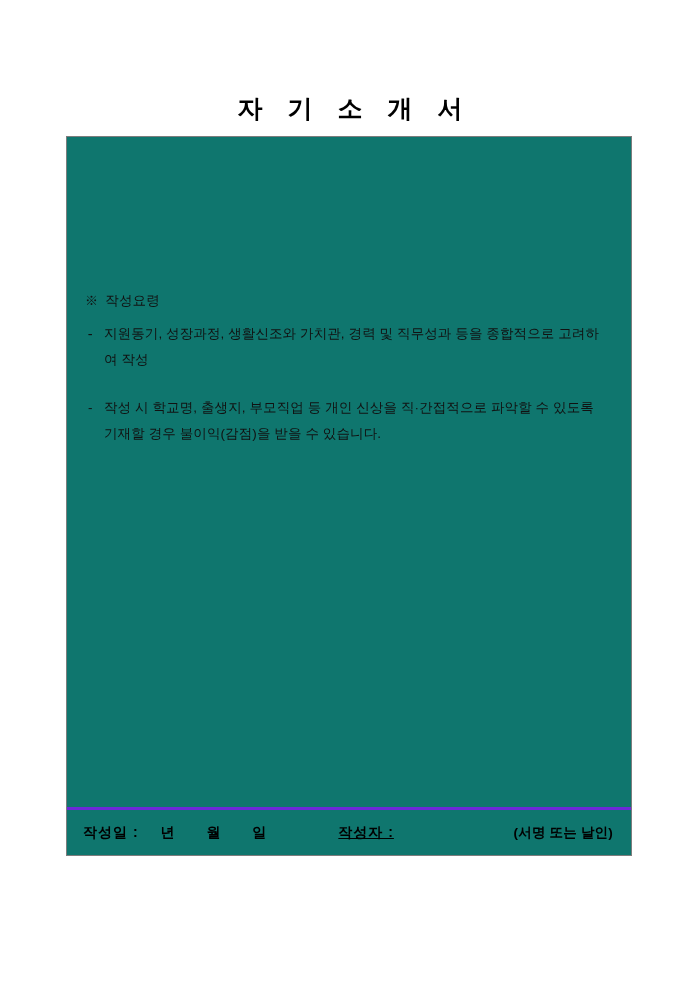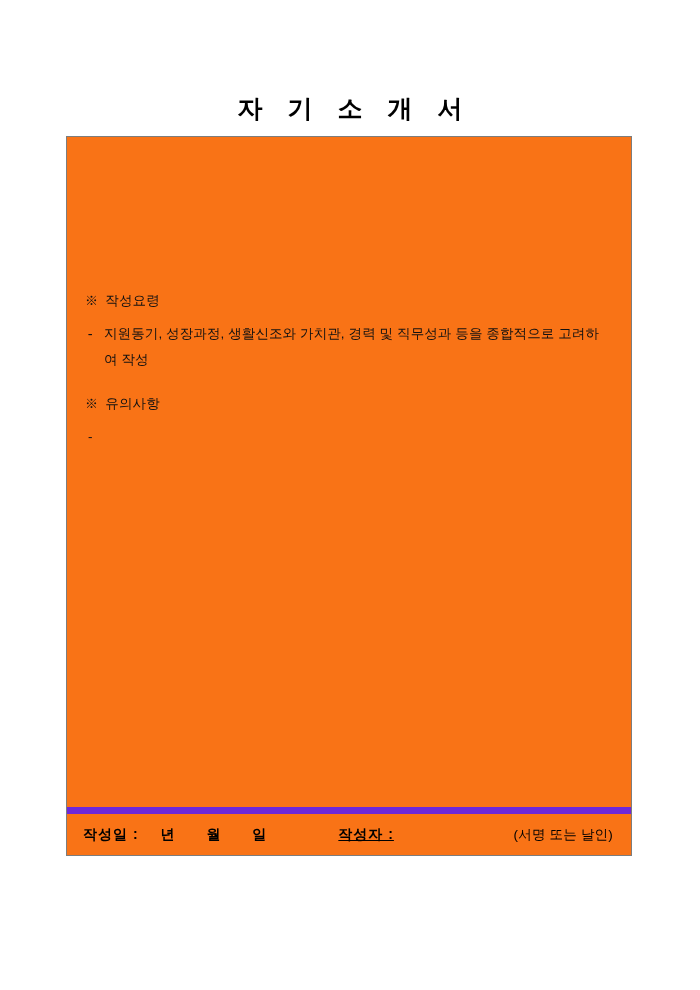--- a/index.html
+++ b/index.html
@@ -34,21 +34,21 @@
     font-family: "Liberation Sans", sans-serif;
   }
   .form-box {
     position: absolute;
     left: 66px;
     top: 136px;
     width: 566px;
     height: 720px;
     border: 1px solid #7d7d7d;
     box-sizing: border-box;
-    background: #f97316;
+    background: #0f766e;
   }
   .body-area {
     position: absolute;
     left: 0;
     right: 0;
     top: 0;
     bottom: 48px;
     padding: 155px 24px 0 18px;
     box-sizing: border-box;
   }
@@ -83,21 +83,21 @@
     position: absolute;
     left: 3px;
     top: 0;
   }
   .footer-row {
     position: absolute;
     left: 0;
     right: 0;
     bottom: 0;
     height: 48px;
-    border-top: 7px solid #6d28d9;
+    border-top: 3px solid #6d28d9;
     box-sizing: border-box;
     display: flex;
     align-items: center;
     font-size: 14px;
     font-weight: bold;
     color: #000000;
     margin-top: 46px;
   }
   .f-date-label {
     margin-left: 16px;
@@ -109,21 +109,21 @@
     text-align: center;
   }
   .f-writer-label {
     margin-left: 58px;
     letter-spacing: 1px;
     text-decoration: underline;
   }
   .f-sign {
     margin-left: auto;
     margin-right: 18px;
-    font-weight: normal;
+    font-weight: bold;
     font-size: 13.5px;
     letter-spacing: 0.2px;
   }
 </style>
 </head>
 <body>
 
 <div class="page">
 
   <div class="doc-title">자 기 소 개 서</div>
@@ -141,26 +141,24 @@
             <span class="dash">-</span>
           </li>
           <li class="bullet-item">
             <span class="dash">-</span>
             <span>지원동기, 성장과정, 생활신조와 가치관, 경력 및 직무성과 등을 종합적으로 고려하여 작성</span>
           </li>
         </ul>
       </div>
 
       <div class="section">
-        <div class="section-heading">
-          <span class="mark">※</span><span>유의사항</span>
-        </div>
         <ul class="bullet-list">
           <li class="bullet-item">
             <span class="dash">-</span>
+            <span>작성 시 학교명, 출생지, 부모직업 등 개인 신상을 직·간접적으로 파악할 수 있도록 기재할 경우 불이익(감점)을 받을 수 있습니다.</span>
           </li>
         </ul>
       </div>
 
     </div>
 
     <div class="footer-row">
       <span class="f-date-label">작성일 :</span>
       <span class="f-date-fields">년 월 일</span>
       <span class="f-writer-label">작성자 :</span>

